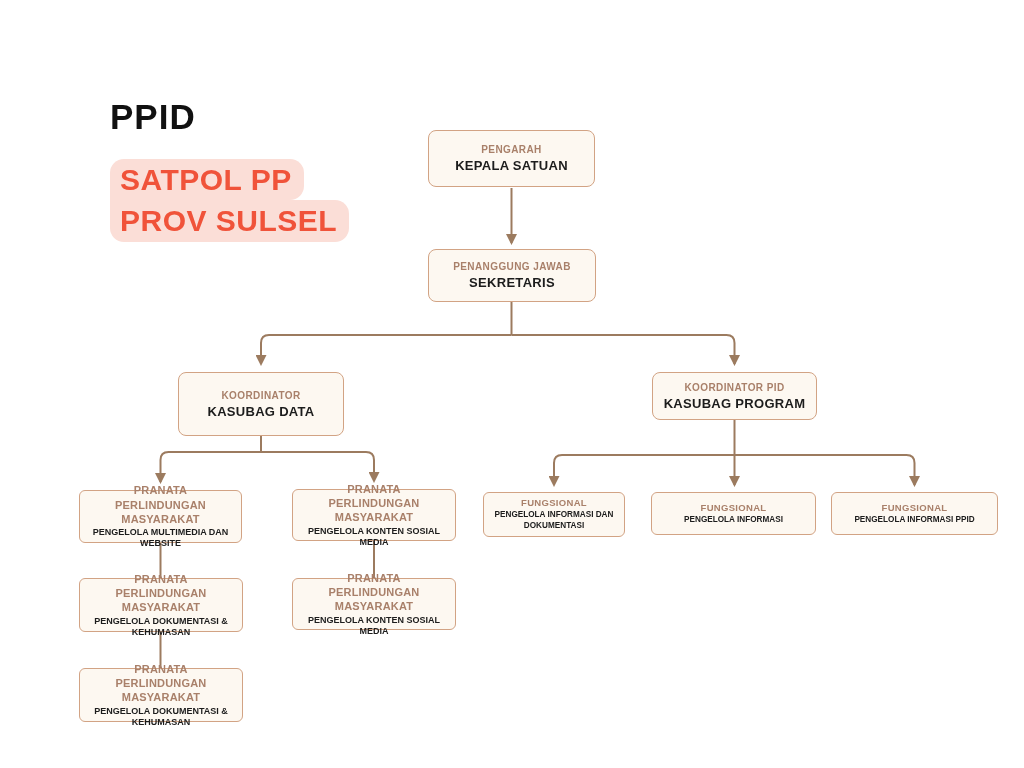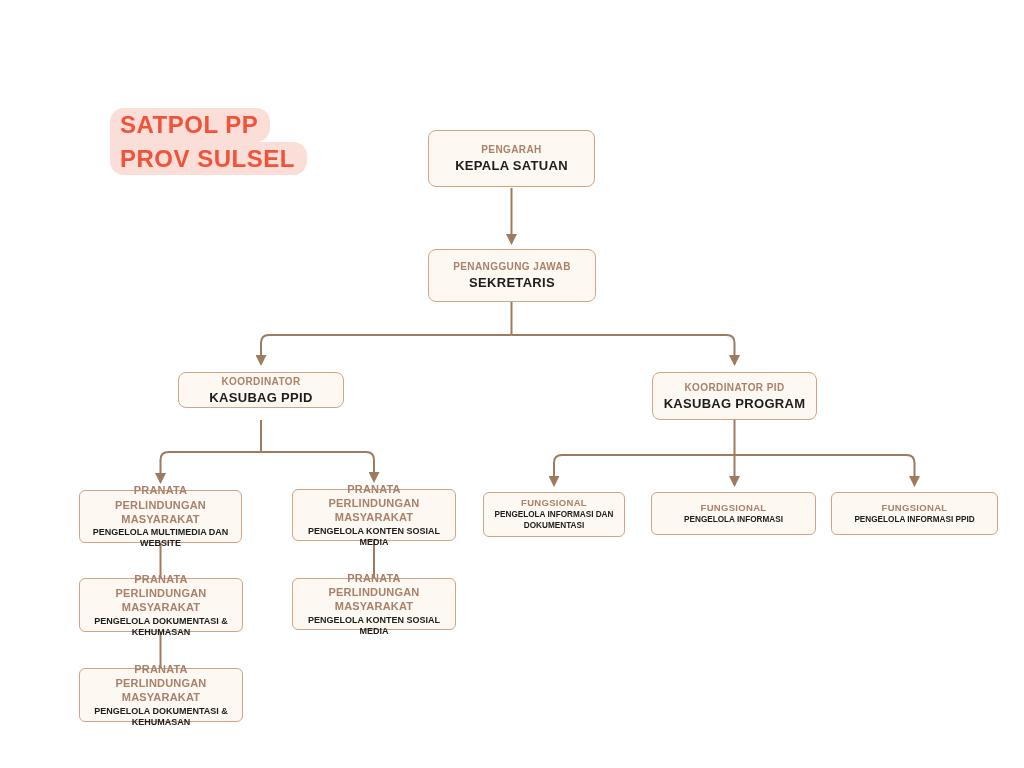--- a/index.html
+++ b/index.html
@@ -15,22 +15,22 @@
   
   .brand { position: absolute; left: 110px; top: 98px; }
   .brand-title {
     font-size: 35px;
     font-weight: 600;
     color: #111111;
     letter-spacing: 1px;
     line-height: 1.1;
   }
   .brand-sub {
-    margin-top: 10px;
-    font-size: 24px;
+    margin-top: 22px;
+    font-size: 30px;
     font-weight: 700;
     color: #F0533A;
     line-height: 1.32;
     letter-spacing: 0.5px;
     text-align: center;
   }
   .hl { display: block; width: max-content; background: #FBDED7; padding: 1px 12px 1px 10px; }
   .hl1 { border-radius: 14px 14px 14px 0; }
   .hl2 { border-radius: 0 14px 14px 14px; }
 
@@ -60,37 +60,38 @@
   .sm .role { font-size: 11px; line-height: 1.3; max-width: 122px; letter-spacing: 0.2px; }
   .sm .name { font-size: 9px; line-height: 1.25; margin-top: 1px; }
 
   .fn { border-radius: 6px; }
   .fn .role { font-size: 9.5px; letter-spacing: 0.3px; text-align: center; }
   .fn .name { font-size: 8.2px; line-height: 1.3; margin-top: 2px; }
 
   
   #node-pengarah          { left: 428px; top: 130px; width: 167px; height: 57px; }
   #node-sekretaris        { left: 428px; top: 249px; width: 168px; height: 53px; justify-content: center; }
-  #node-kasubag-umum      { left: 178px; top: 372px; width: 166px; height: 36px; }
+  #node-kasubag-umum      { left: 178px; top: 372px; width: 166px; height: 64px; }
   #node-kasubag-program   { left: 652px; top: 372px; width: 165px; height: 48px; }
   #node-multimedia        { left:  79px; top: 490px; width: 163px; height: 53px; }
   #node-dokumentasi-1     { left:  79px; top: 578px; width: 164px; height: 54px; }
   #node-dokumentasi-2     { left:  79px; top: 668px; width: 164px; height: 54px; }
   #node-konten-1          { left: 292px; top: 489px; width: 164px; height: 52px; }
   #node-konten-2          { left: 292px; top: 578px; width: 164px; height: 52px; }
   #node-fungsional-1      { left: 483px; top: 492px; width: 142px; height: 45px; }
   #node-fungsional-2      { left: 651px; top: 492px; width: 165px; height: 43px; }
   #node-fungsional-3      { left: 831px; top: 492px; width: 167px; height: 43px; }
 </style>
 </head>
 <body>
 
 <div class="canvas">
 
   <div class="brand">
+    <div class="brand-title">PPID</div>
     <div class="brand-sub">
       <span class="hl hl1">SATPOL PP</span>
       <span class="hl hl2">PROV SULSEL</span>
     </div>
   </div>
 
   <svg class="connectors" viewBox="0 0 1024 768">
     <defs>
       <marker id="arr" viewBox="0 0 8 8" refX="6.5" refY="4" markerWidth="5.5" markerHeight="5.5" orient="auto">
         <path d="M0,0 L8,4 L0,8 Z" fill="#9C7B5F"></path>
@@ -118,21 +119,21 @@
     <span class="name">KEPALA SATUAN</span>
   </div>
 
   <div class="node lg" id="node-sekretaris">
     <span class="role">PENANGGUNG JAWAB</span>
     <span class="name">SEKRETARIS</span>
   </div>
 
   <div class="node lg" id="node-kasubag-umum">
     <span class="role">KOORDINATOR</span>
-    <span class="name">KASUBAG PPID</span>
+    <span class="name">KASUBAG DATA</span>
   </div>
 
   <div class="node lg" id="node-kasubag-program">
     <span class="role">KOORDINATOR PID</span>
     <span class="name">KASUBAG PROGRAM</span>
   </div>
 
   <div class="node sm" id="node-multimedia">
     <span class="role">PRANATA PERLINDUNGAN MASYARAKAT</span>
     <span class="name">PENGELOLA MULTIMEDIA DAN WEBSITE</span>

